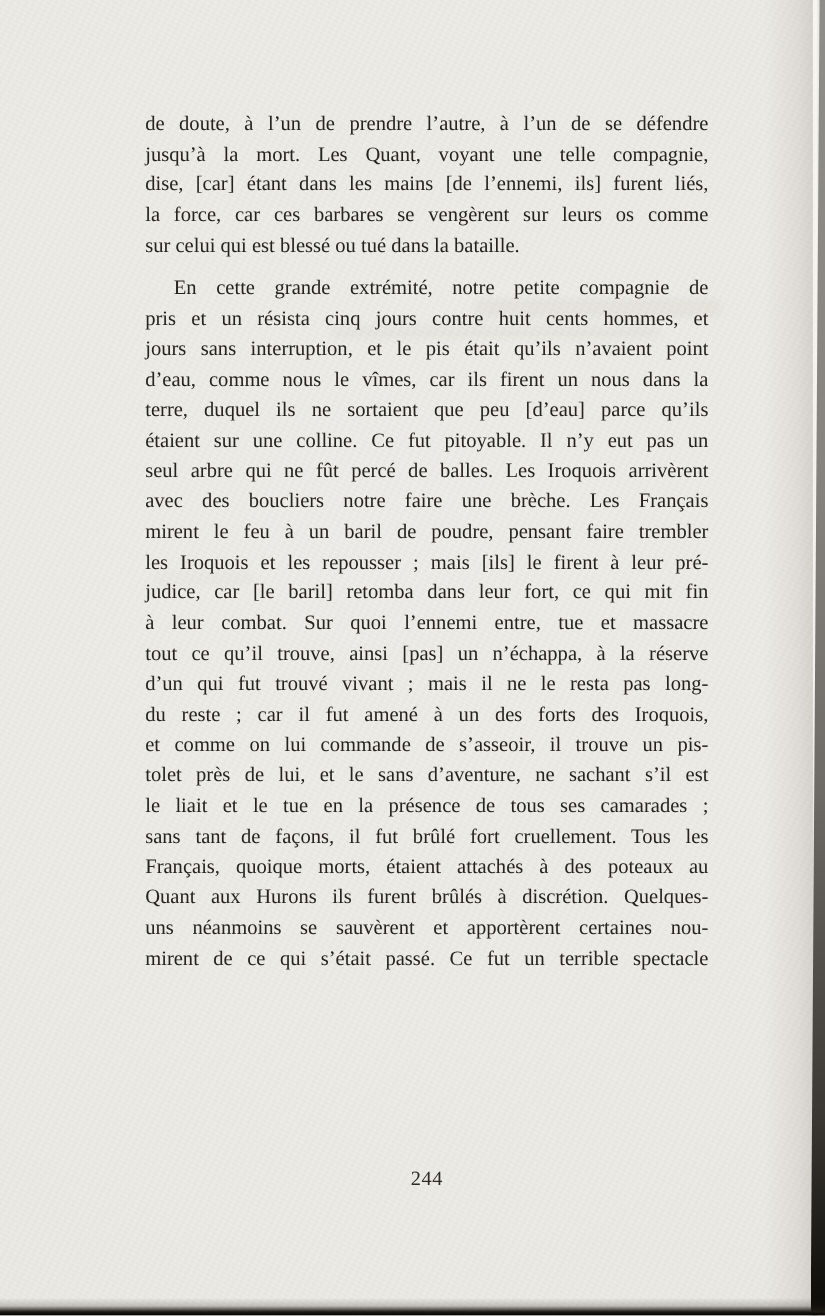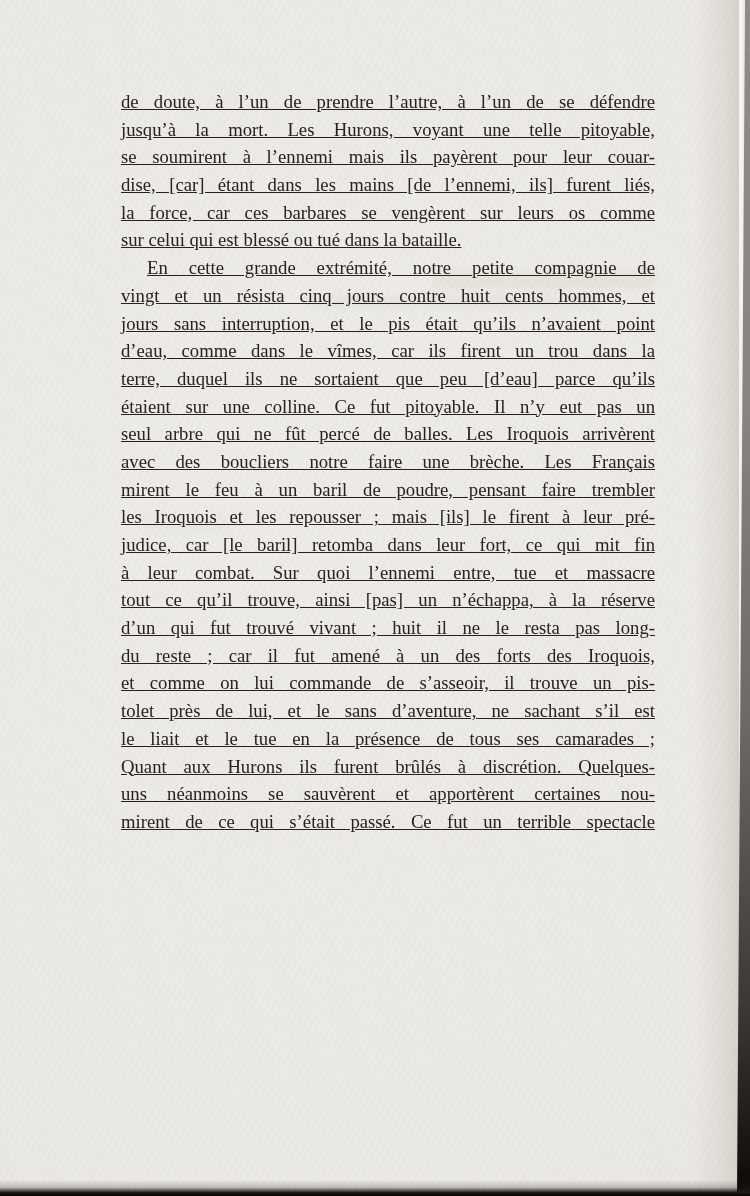--- a/index.html
+++ b/index.html
@@ -16,21 +16,21 @@
   
   .text-block {
     position: absolute;
     left: 121px; top: 88px;
     width: 534px;
     color: #26231e;
     font-size: 18.7px;
     line-height: 27.7px;
     text-rendering: optimizeLegibility;
   }
-  .para { margin: 0; text-decoration: underline; }
+  .para { margin: 11px; }
   .line {
     text-align: justify;
     -webkit-text-align-last: justify;
     text-align-last: justify;
     height: 27.7px;
     white-space: normal;
   }
   .line.endline { text-align-last: left; }
   .line.indent { text-indent: 26px; }
 
@@ -97,50 +97,52 @@
 
   <div class="grain"></div>
 
   <div class="smudge s1"></div>
   <div class="smudge s2"></div>
   <div class="smudge s3"></div>
 
   <div class="text-block">
     <div class="para">
       <div class="line">de doute, à l’un de prendre l’autre, à l’un de se défendre</div>
-      <div class="line">jusqu’à la mort. Les Hurons, voyant une telle pitoyable,</div>
-      <div class="line">se soumirent à l’ennemi mais ils payèrent pour leur couar-</div>
+      <div class="line">jusqu’à la mort. Les Quant, voyant une telle compagnie,</div>
       <div class="line">dise, [car] étant dans les mains [de l’ennemi, ils] furent liés,</div>
       <div class="line">la force, car ces barbares se vengèrent sur leurs os comme</div>
       <div class="line endline">sur celui qui est blessé ou tué dans la bataille.</div>
     </div>
     <div class="para">
       <div class="line indent">En cette grande extrémité, notre petite compagnie de</div>
-      <div class="line">vingt et un résista cinq jours contre huit cents hommes, et</div>
+      <div class="line">pris et un résista cinq jours contre huit cents hommes, et</div>
       <div class="line">jours sans interruption, et le pis était qu’ils n’avaient point</div>
-      <div class="line">d’eau, comme dans le vîmes, car ils firent un trou dans la</div>
+      <div class="line">d’eau, comme nous le vîmes, car ils firent un nous dans la</div>
       <div class="line">terre, duquel ils ne sortaient que peu [d’eau] parce qu’ils</div>
       <div class="line">étaient sur une colline. Ce fut pitoyable. Il n’y eut pas un</div>
       <div class="line">seul arbre qui ne fût percé de balles. Les Iroquois arrivèrent</div>
       <div class="line">avec des boucliers notre faire une brèche. Les Français</div>
       <div class="line">mirent le feu à un baril de poudre, pensant faire trembler</div>
       <div class="line">les Iroquois et les repousser ; mais [ils] le firent à leur pré-</div>
       <div class="line">judice, car [le baril] retomba dans leur fort, ce qui mit fin</div>
       <div class="line">à leur combat. Sur quoi l’ennemi entre, tue et massacre</div>
       <div class="line">tout ce qu’il trouve, ainsi [pas] un n’échappa, à la réserve</div>
-      <div class="line">d’un qui fut trouvé vivant ; huit il ne le resta pas long-</div>
+      <div class="line">d’un qui fut trouvé vivant ; mais il ne le resta pas long-</div>
       <div class="line">du reste ; car il fut amené à un des forts des Iroquois,</div>
       <div class="line">et comme on lui commande de s’asseoir, il trouve un pis-</div>
       <div class="line">tolet près de lui, et le sans d’aventure, ne sachant s’il est</div>
       <div class="line">le liait et le tue en la présence de tous ses camarades ;</div>
+      <div class="line">sans tant de façons, il fut brûlé fort cruellement. Tous les</div>
+      <div class="line">Français, quoique morts, étaient attachés à des poteaux au</div>
       <div class="line">Quant aux Hurons ils furent brûlés à discrétion. Quelques-</div>
       <div class="line">uns néanmoins se sauvèrent et apportèrent certaines nou-</div>
       <div class="line">mirent de ce qui s’était passé. Ce fut un terrible spectacle</div>
     </div>
   </div>
 
+  <div class="folio">244</div>
 
   <div class="right-shade"></div>
   <div class="right-highlight"></div>
   <div class="right-edge"></div>
   <div class="bottom-edge"></div>
 
 </div>
 
 </body></html>

